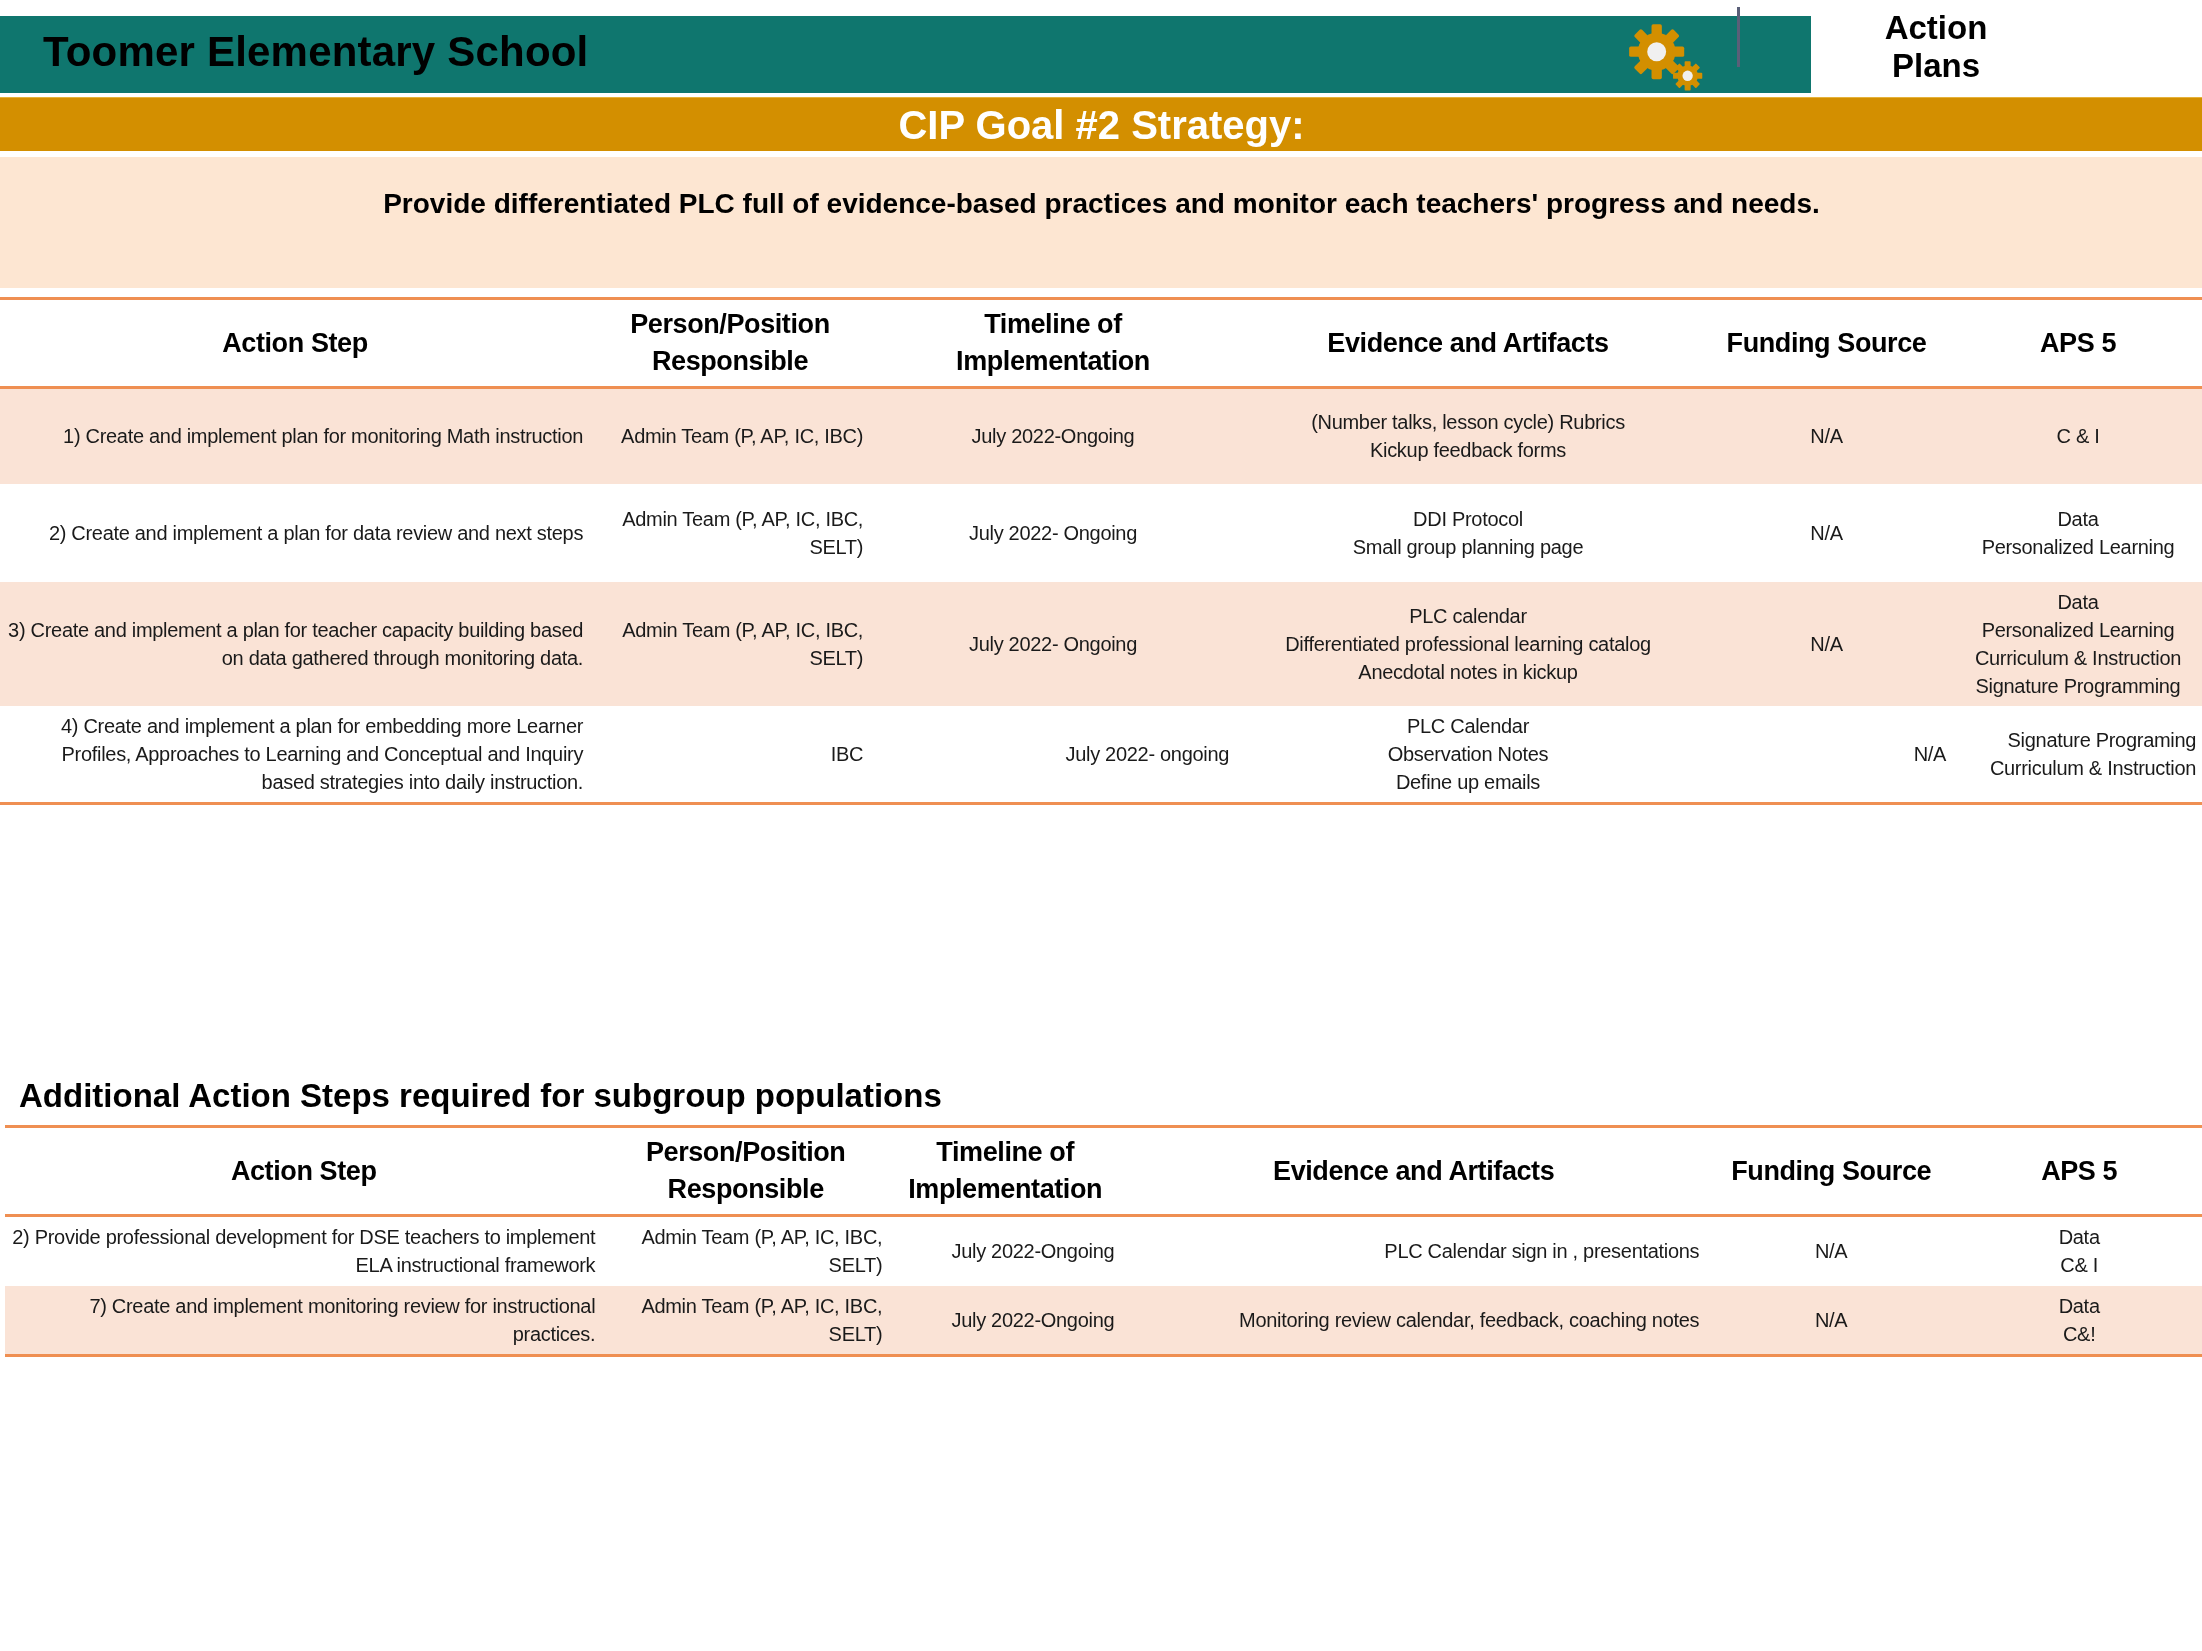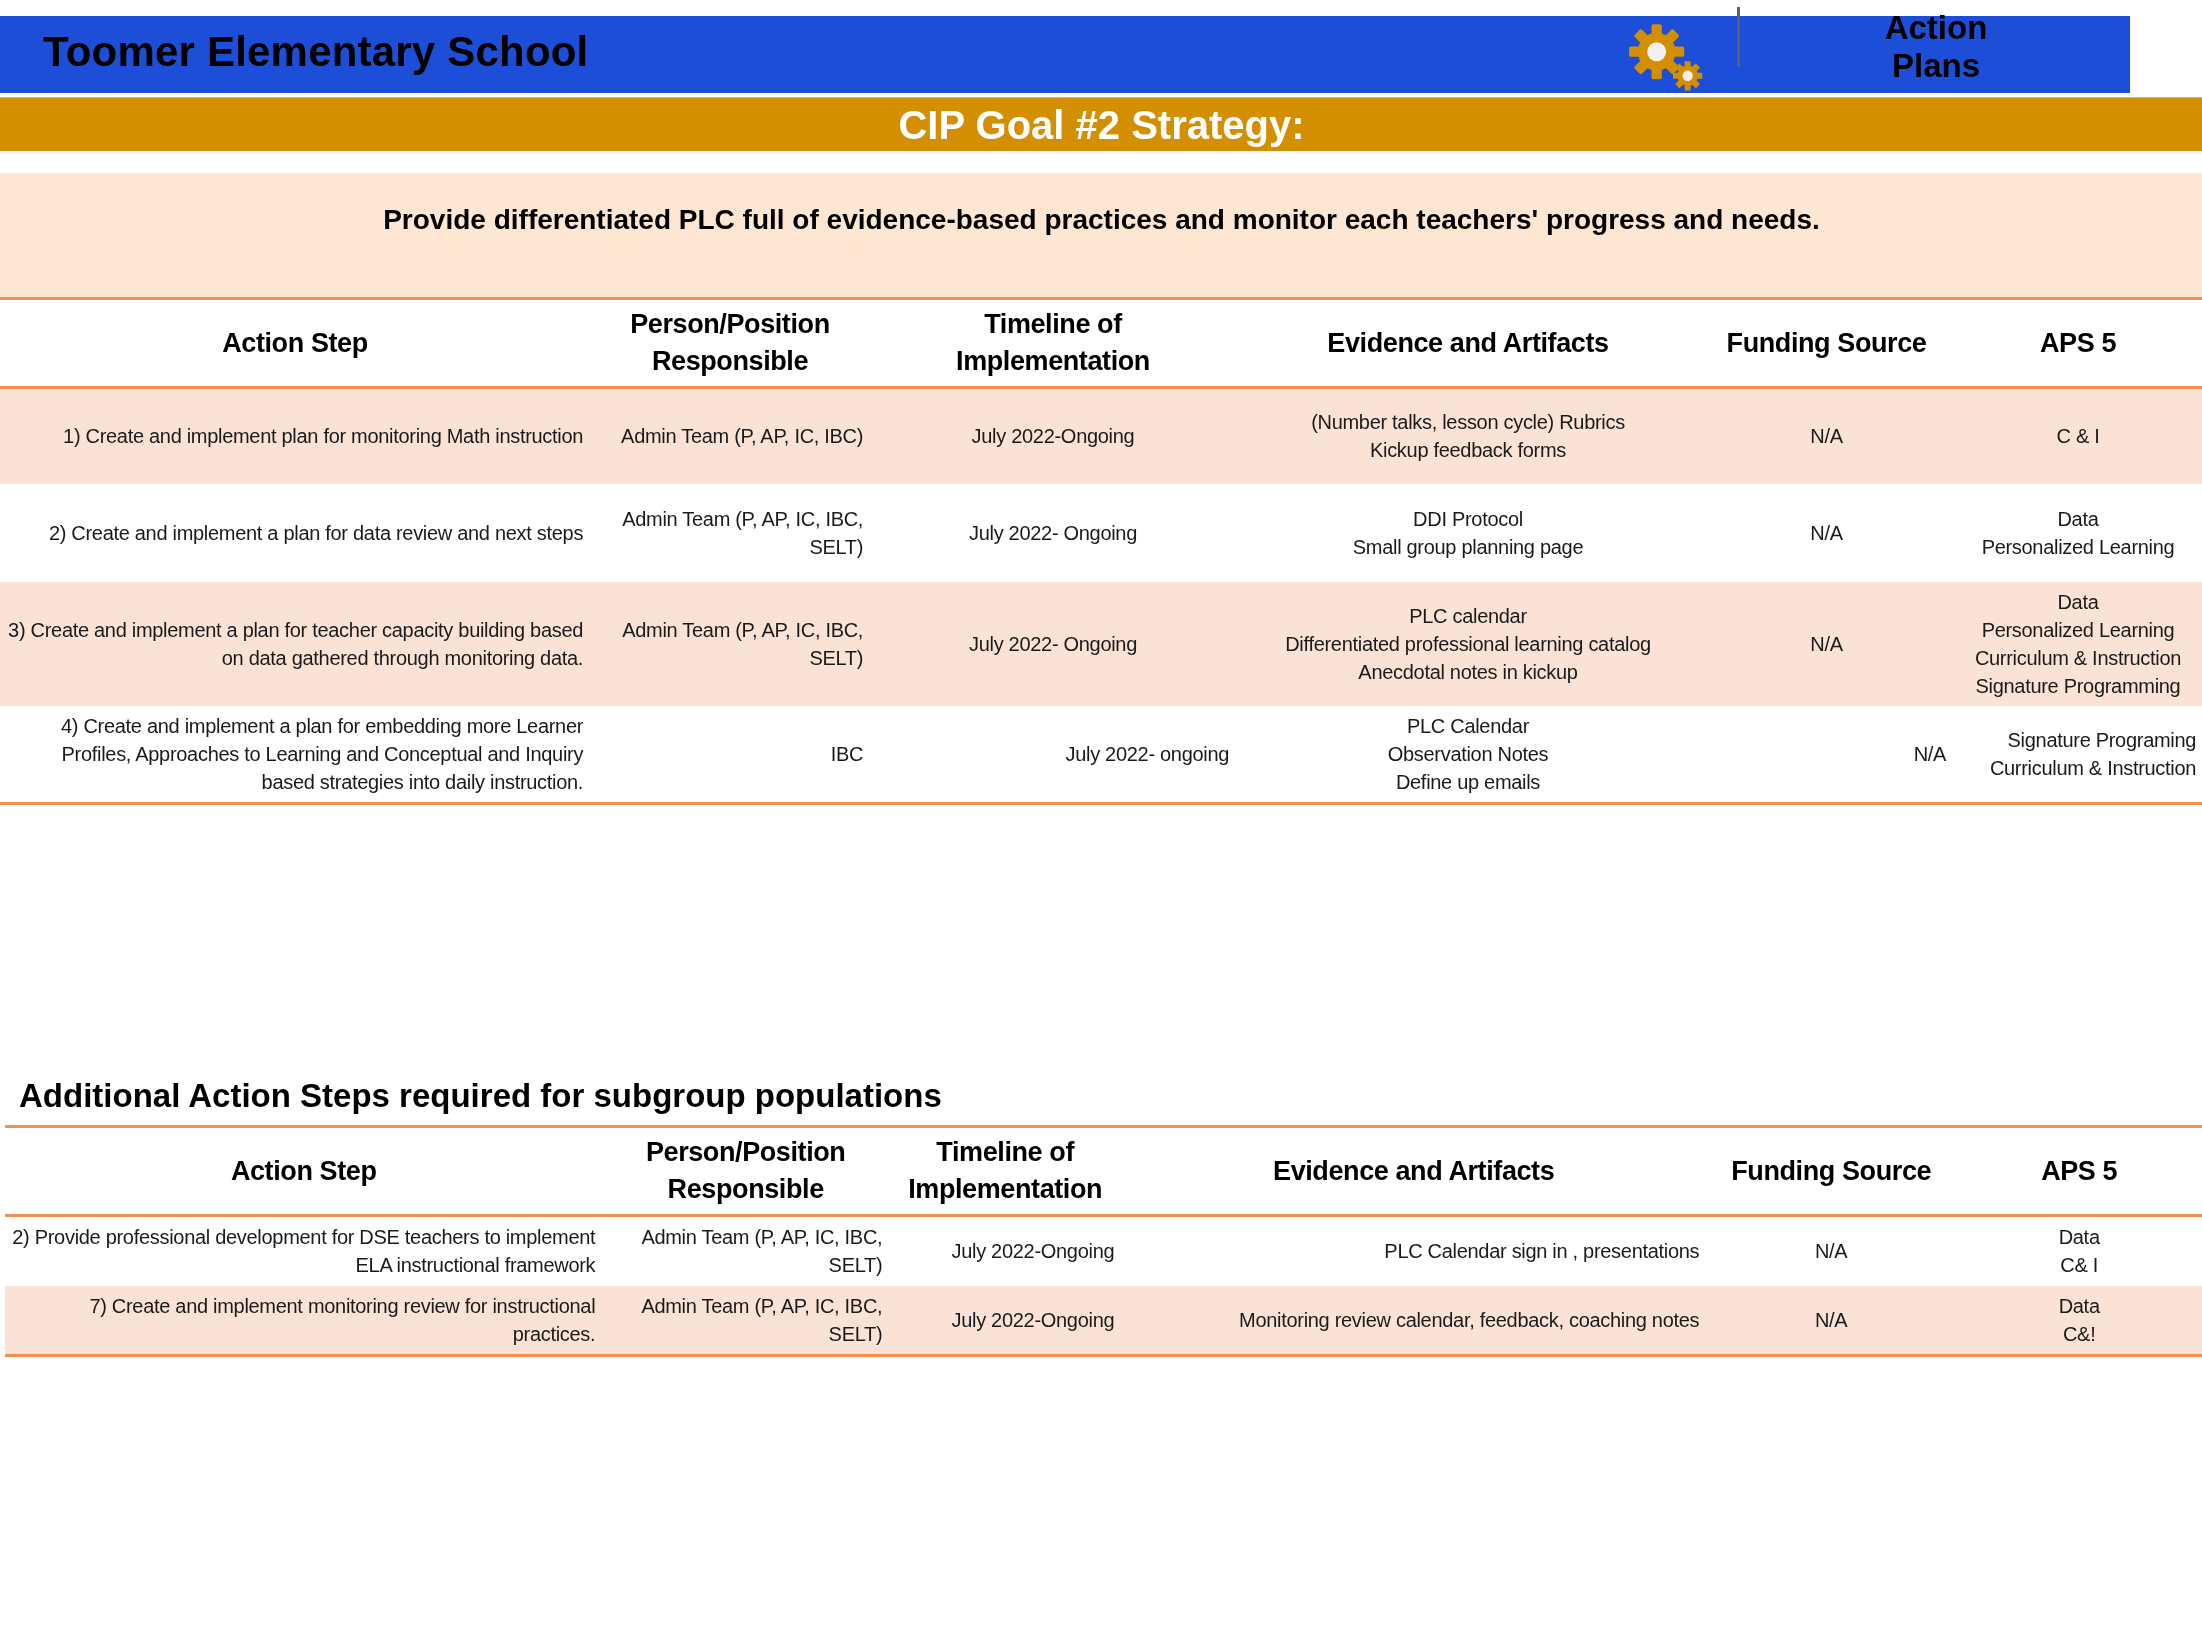--- a/index.html
+++ b/index.html
@@ -1,21 +1,21 @@
 <!DOCTYPE html>
 <html style="font-size:13.8px"><head>
 <meta charset="utf-8">
 <style>
   * { box-sizing: border-box; margin: 0; padding: 0; }
   html, body { width: 2203px; height: 1652px; background: #ffffff; overflow: hidden; }
   body { position: relative; font-family: "Liberation Sans", sans-serif; color: #000; }
 
   .topbar {
-    position: absolute; left: 0; top: 15.5px; width: 2130px; height: 77px;
-    background: #1d4ed8;
+    position: absolute; left: 0; top: 15.5px; width: 1811px; height: 77px;
+    background: #0f766e;
     text-decoration: underline;
   }
   .school-title {
     position: absolute; left: 43px; top: 12px;
     font-family: "Liberation Sans", sans-serif; font-weight: bold; font-size: 42px; letter-spacing: 0.2px;
   }
   .gears { position: absolute; left: 1624px; top: 3.4px; width: 86px; height: 74px; }
   .vsep { position: absolute; left: 1737px; top: -8.6px; width: 2.6px; height: 60px; background: #5a5f78; }
   .action-plans {
     position: absolute; left: 1833px; top: -6.9px; width: 206px; text-align: center;
@@ -27,21 +27,20 @@
     background: #d38f00; border-top: 1.7px solid #e6b23a;
   }
   .goal-title {
     position: absolute; left: 0; width: 100%; top: 5.2px; text-align: center;
     color: #ffffff; font-weight: bold; font-size: 40px;
   }
 
   .strategy-box {
     position: absolute; left: 0; top: 157px; width: 2203px; height: 131px;
     background: #fde6d2;
-    margin-top: 16px;
   }
   .strategy-text {
     position: absolute; left: 0; width: 100%; top: 31px; text-align: center;
     font-weight: bold; font-size: 28px;
   }
 
   table.plan {
     position: absolute; border-collapse: collapse; table-layout: fixed;
     font-family: "Liberation Sans", sans-serif;
   }

